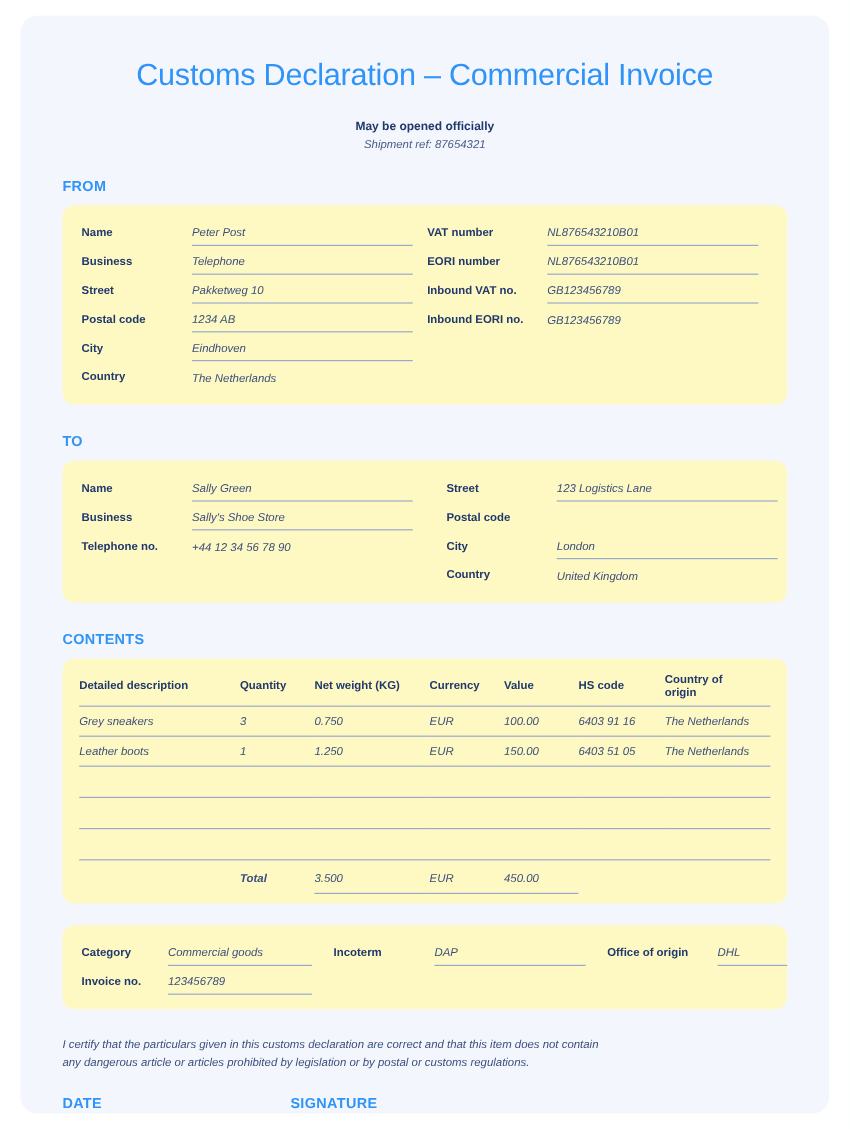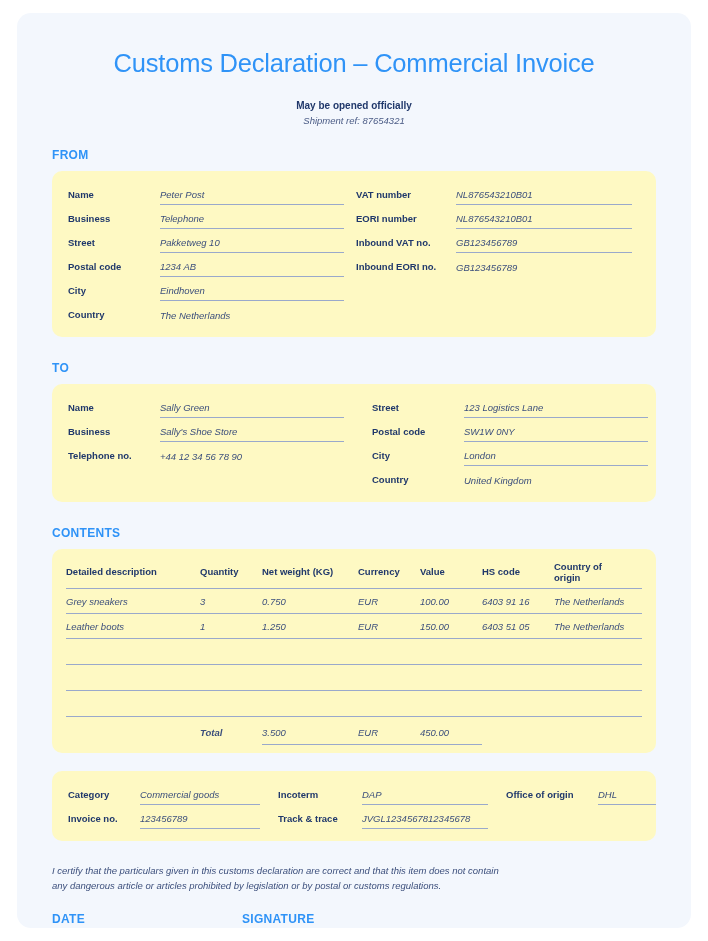--- a/index.html
+++ b/index.html
@@ -274,21 +274,20 @@
           <span class="fvalue noline">+44 12 34 56 78 90</span>
         </div>
       </div>
       <div class="to-right">
         <div class="fieldrow">
           <span class="flabel">Street</span>
           <span class="fvalue">123 Logistics Lane</span>
         </div>
         <div class="fieldrow">
           <span class="flabel">Postal code</span>
-          <span class="fvalue">SW1W 0NY</span>
         </div>
         <div class="fieldrow">
           <span class="flabel">City</span>
           <span class="fvalue">London</span>
         </div>
         <div class="fieldrow">
           <span class="flabel">Country</span>
           <span class="fvalue noline">United Kingdom</span>
         </div>
       </div>
@@ -385,24 +384,20 @@
         <div class="fieldrow">
           <span class="flabel">Invoice no.</span>
           <span class="fvalue">123456789</span>
         </div>
       </div>
       <div class="det-col-2">
         <div class="fieldrow">
           <span class="flabel">Incoterm</span>
           <span class="fvalue">DAP</span>
         </div>
-        <div class="fieldrow">
-          <span class="flabel">Track &amp; trace</span>
-          <span class="fvalue">JVGL1234567812345678</span>
-        </div>
       </div>
       <div class="det-col-3">
         <div class="fieldrow">
           <span class="flabel">Office of origin</span>
           <span class="fvalue">DHL</span>
         </div>
         <div class="fieldrow">
           <span class="flabel"></span>
           <span class="fvalue noline"></span>
         </div>

